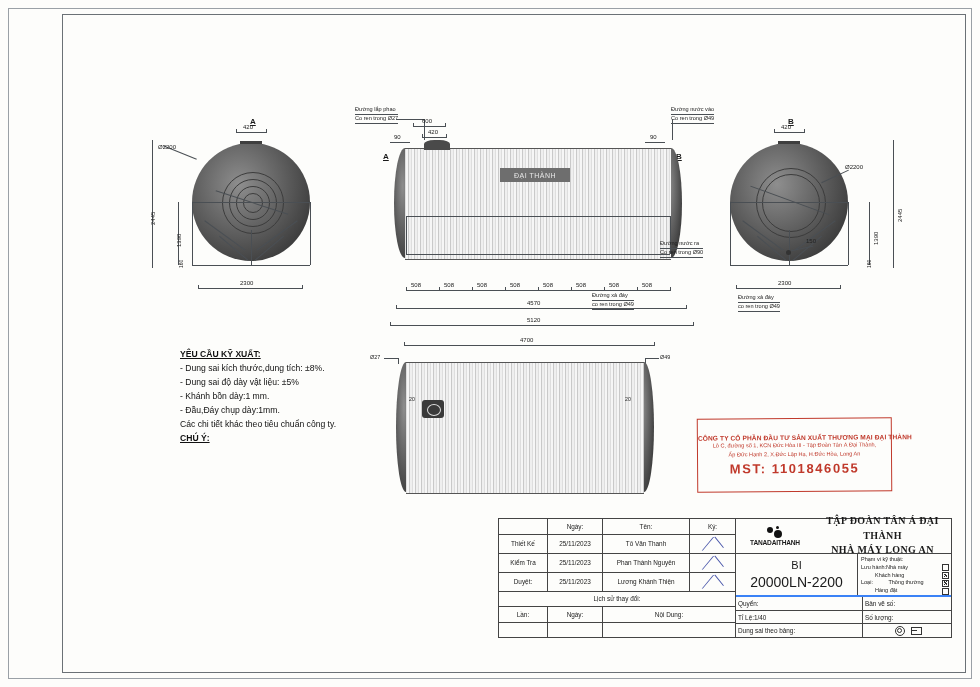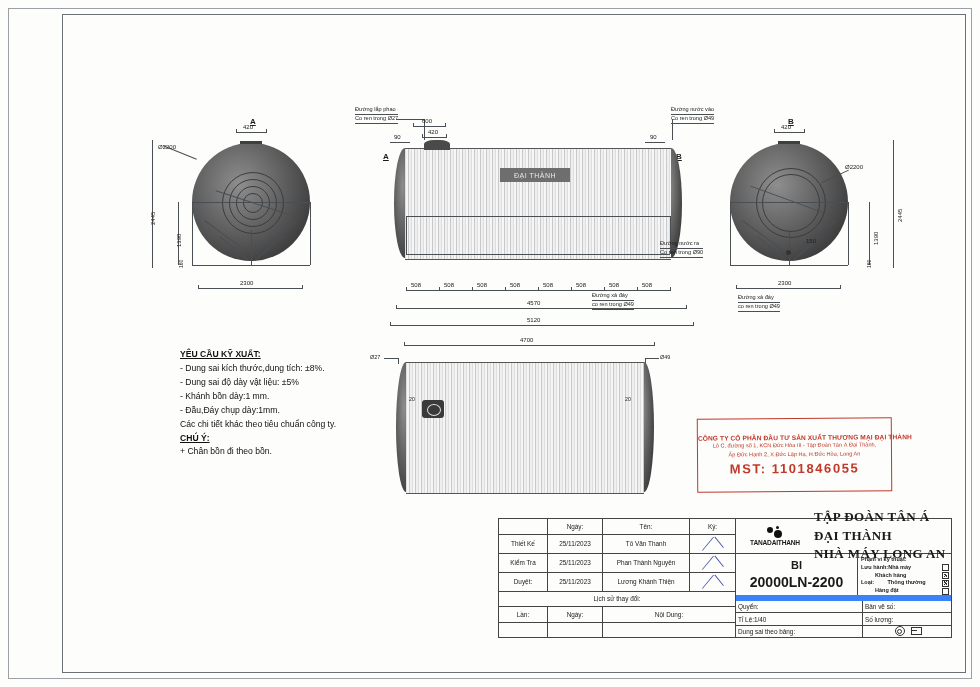--- a/index.html
+++ b/index.html
@@ -49,23 +49,23 @@
   .c1{width:44px;} .c2{width:50px;} .c3{width:82px;} .c4{flex:1;}
   .sig{color:#2b3a9c;font-size:16px;font-family:"Liberation Serif",serif;font-style:italic;
        transform:rotate(-8deg);opacity:.88;}
 
   .tbr{flex:1;display:flex;flex-direction:column;}
   .logorow{height:34px;border-bottom:1px solid #444;display:flex;align-items:center;}
   .logo{width:78px;display:flex;flex-direction:column;align-items:center;justify-content:center;}
   .logomark{width:17px;height:12px;position:relative;}
   .logomark i{position:absolute;border-radius:50%;background:#111;}
   .logotxt{font-size:6.6px;font-weight:700;letter-spacing:-.2px;margin-top:1px;}
-  .cohead{flex:1;text-align:left;font-family:"Liberation Serif",serif;font-weight:700;
-          font-size:13px;line-height:1.45;letter-spacing:.4px;}
-  .midrow{flex:1;display:flex;border-bottom:6px solid #3b82f6;font-weight:bold;}
+  .cohead{flex:1;text-align:center;font-family:"Liberation Serif",serif;font-weight:700;
+          font-size:10px;line-height:1.45;letter-spacing:.4px;}
+  .midrow{flex:1;display:flex;border-bottom:2px solid #3b82f6;}
   .prod{flex:1;border-right:1px solid #444;display:flex;flex-direction:column;
         align-items:center;justify-content:center;gap:3px;}
   .prod .p1{font-size:11px;} .prod .p2{font-size:14px;}
   .opts{width:88px;font-size:5.5px;line-height:1.42;padding:2px 2px 0 3px;}
   .optline{display:flex;align-items:center;justify-content:space-between;white-space:nowrap;}
   .cb{width:5px;height:5px;border:.7px solid #333;margin-left:3px;flex:none;position:relative;}
   .cb.on::after{content:"";position:absolute;left:.6px;top:.6px;right:.6px;bottom:.6px;
                 background:repeating-linear-gradient(45deg,#333 0 1px,transparent 1px 2px);}
   .botrows{height:40px;display:flex;}
   .botL{flex:1;border-right:1px solid #444;display:flex;flex-direction:column;}
@@ -287,21 +287,20 @@
   </div>
 
   <div class="spec">
     <div class="hd">YÊU CẦU KỸ XUẤT:</div>
     <div>- Dung sai kích thước,dung tích: ±8%.</div>
     <div>- Dung sai độ dày vật liệu: ±5%</div>
     <div>- Khánh bồn dày:1 mm.</div>
     <div>- Đầu,Đáy chụp dày:1mm.</div>
     <div>Các chi tiết khác theo tiêu chuẩn công ty.</div>
     <div class="hd">CHÚ Ý:</div>
-    <div>+ Chân bồn đi theo bồn.</div>
   </div>
 
   <div class="stamp">
     <div class="s1">CÔNG TY CỔ PHẦN ĐẦU TƯ SẢN XUẤT THƯƠNG MẠI ĐẠI THÀNH</div>
     <div class="s2">Lô C, đường số 1, KCN Đức Hòa III - Tập Đoàn Tân Á Đại Thành,</div>
     <div class="s2">Ấp Đức Hạnh 2, X.Đức Lập Hạ, H.Đức Hòa, Long An</div>
     <div class="s3">MST: 1101846055</div>
   </div>
 
   <div class="tb">

